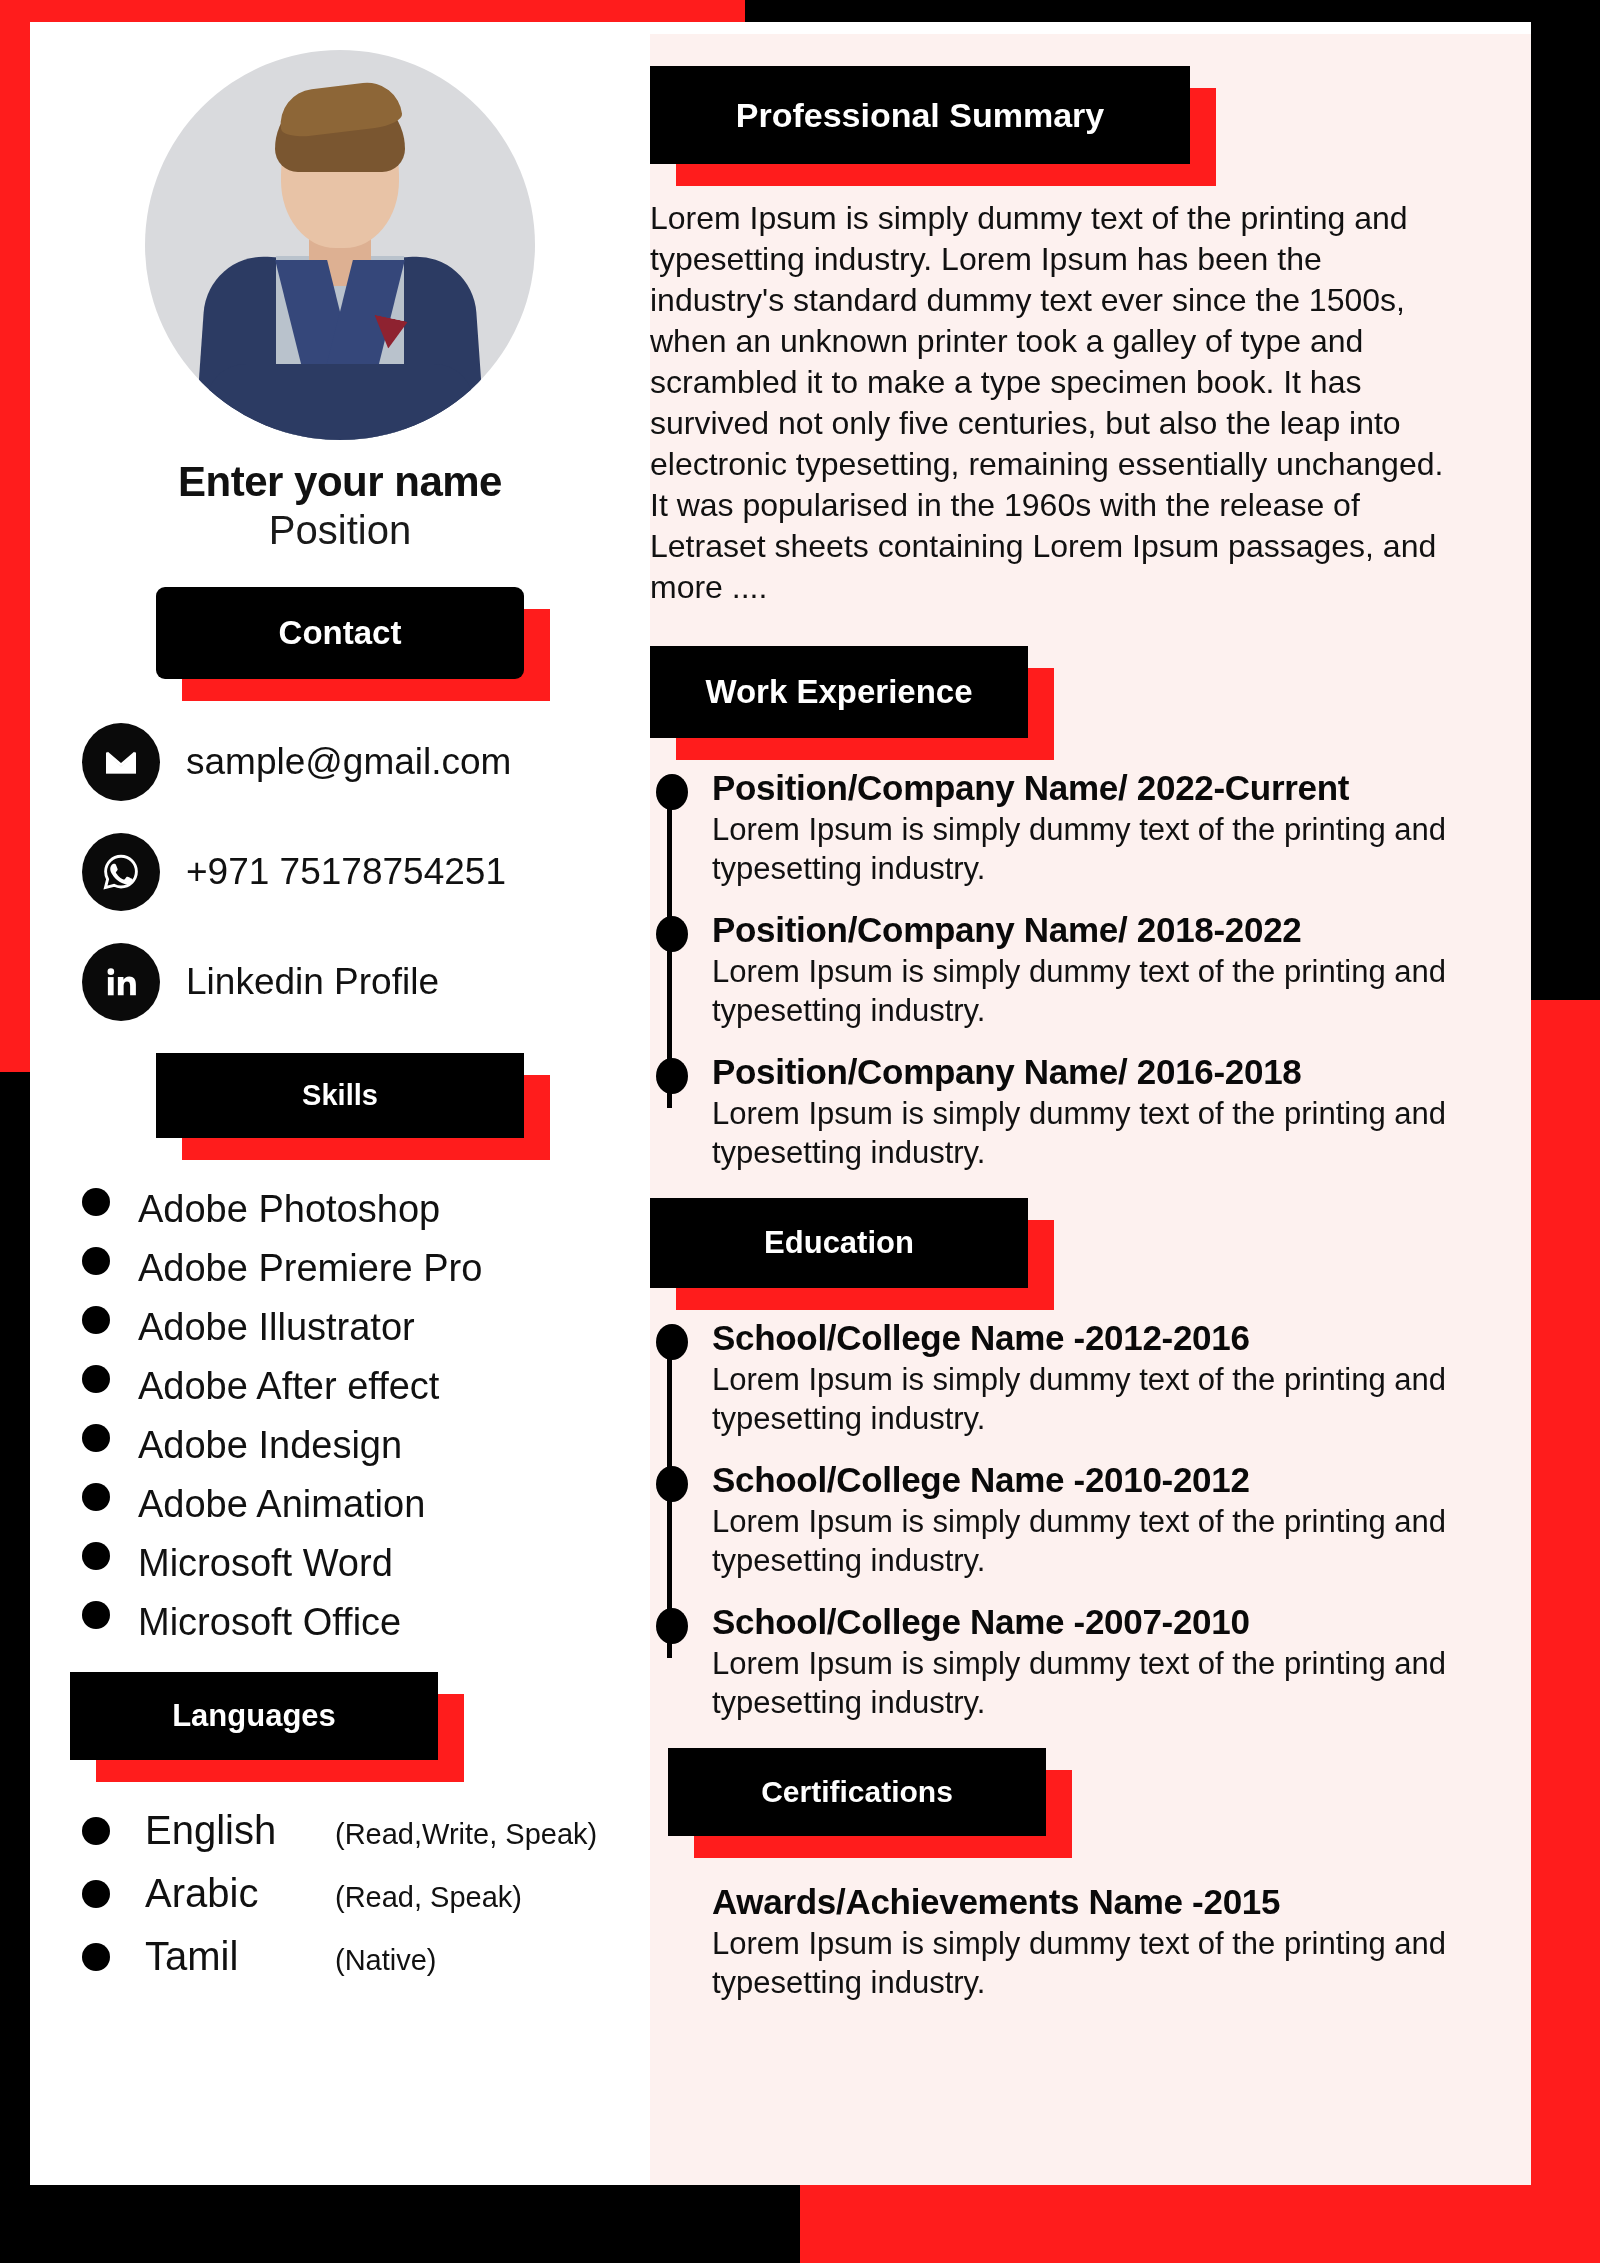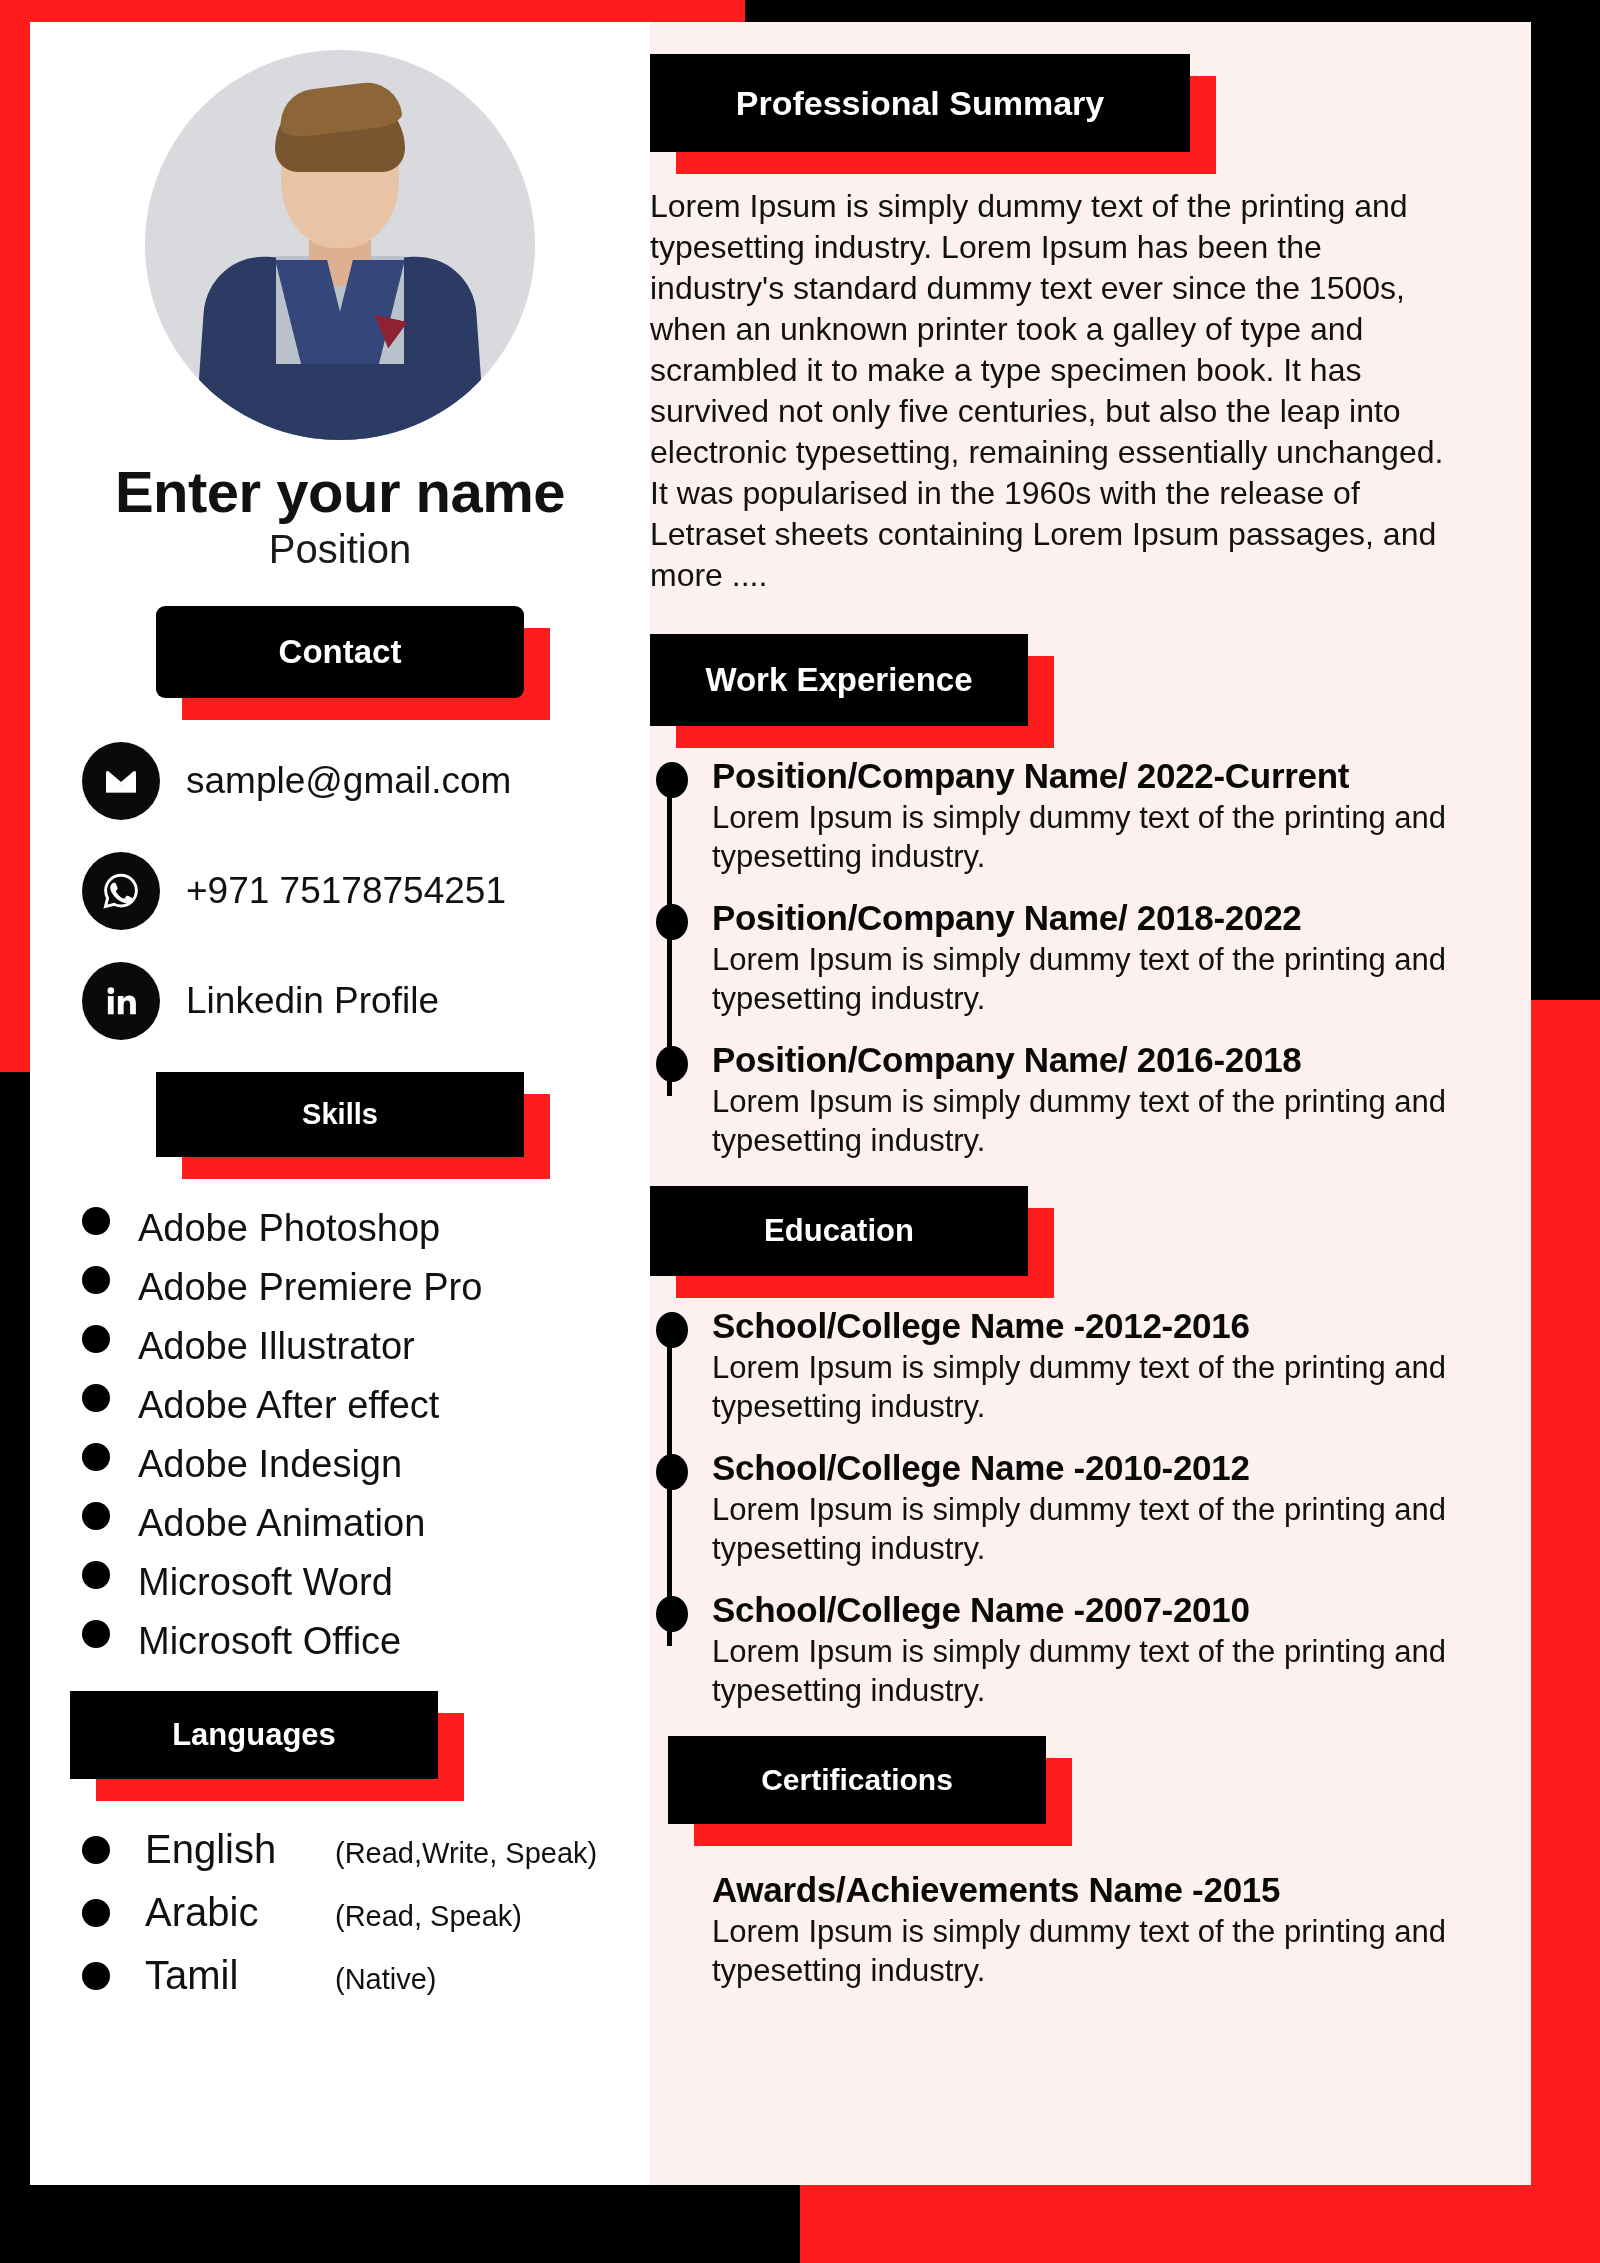--- a/index.html
+++ b/index.html
@@ -120,21 +120,21 @@
     transform:rotate(12deg);
     clip-path:polygon(0 0,100% 0,60% 100%);
   }
   .p-arms {
     position:absolute; left:50%; bottom:0; transform:translateX(-50%);
     width:268px; height:76px; background:#2c3b63; border-radius:40px 40px 0 0;
   }
 
   .name {
     text-align:center;
-    font-size:58px;
+    font-size:42px;
     font-weight:700;
     letter-spacing:-0.5px;
     color:#111;
     margin-top:18px;
   }
   .position {
     text-align:center;
     font-size:40px;
     font-weight:300;
     color:#1a1a1a;
@@ -230,20 +230,21 @@
     color:#111;
     white-space:nowrap;
   }
 
   
   #right-col {
     flex:1;
     background:#FDF1EF;
     padding:0 60px 12px 0;
     position:relative;
+    margin-top:12px;
   }
   .rbadge-wrap { margin-left:0; }
   .rb-summary { width:540px; height:98px;  font-size:34px; }
   .rb-work    { width:378px; height:92px;  font-size:33px; }
   .rb-edu     { width:378px; height:90px;  font-size:31px; }
   .rb-cert    { width:378px; height:88px;  font-size:30px; }
 
   .summary-text {
     font-size:32px;
     font-weight:300;

